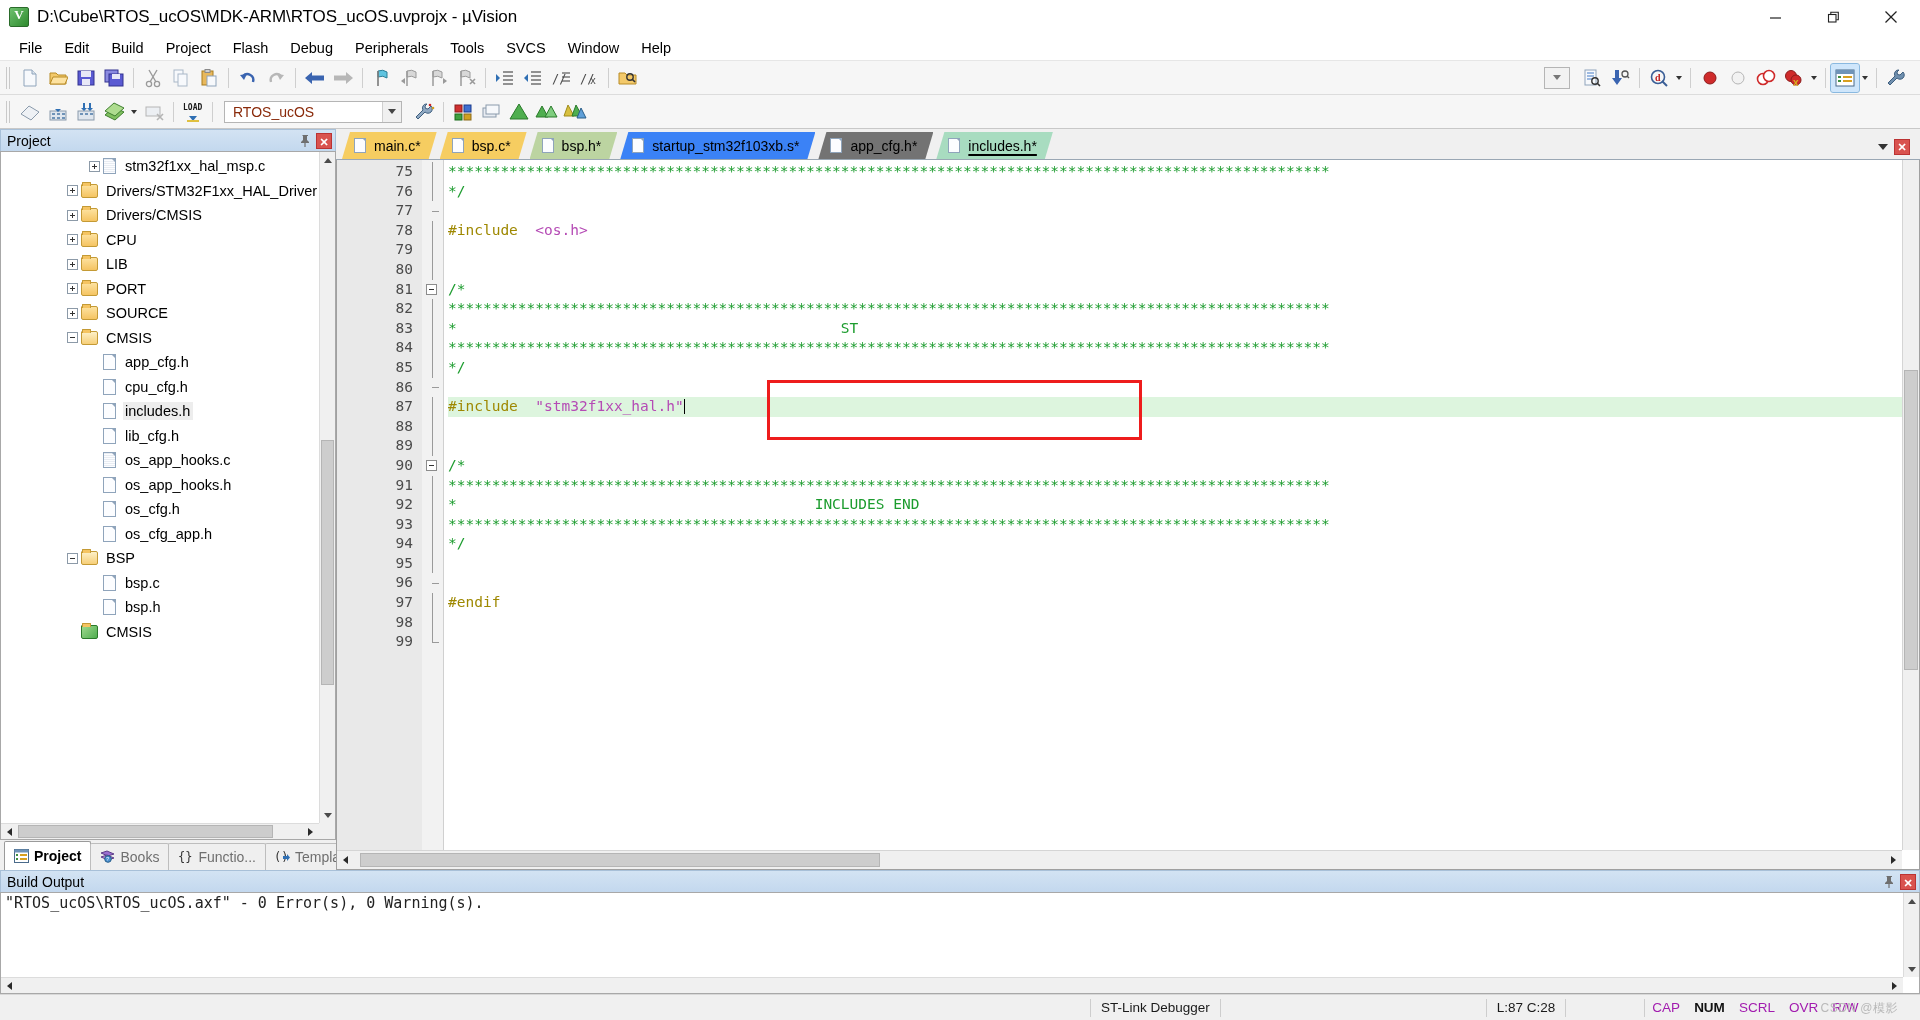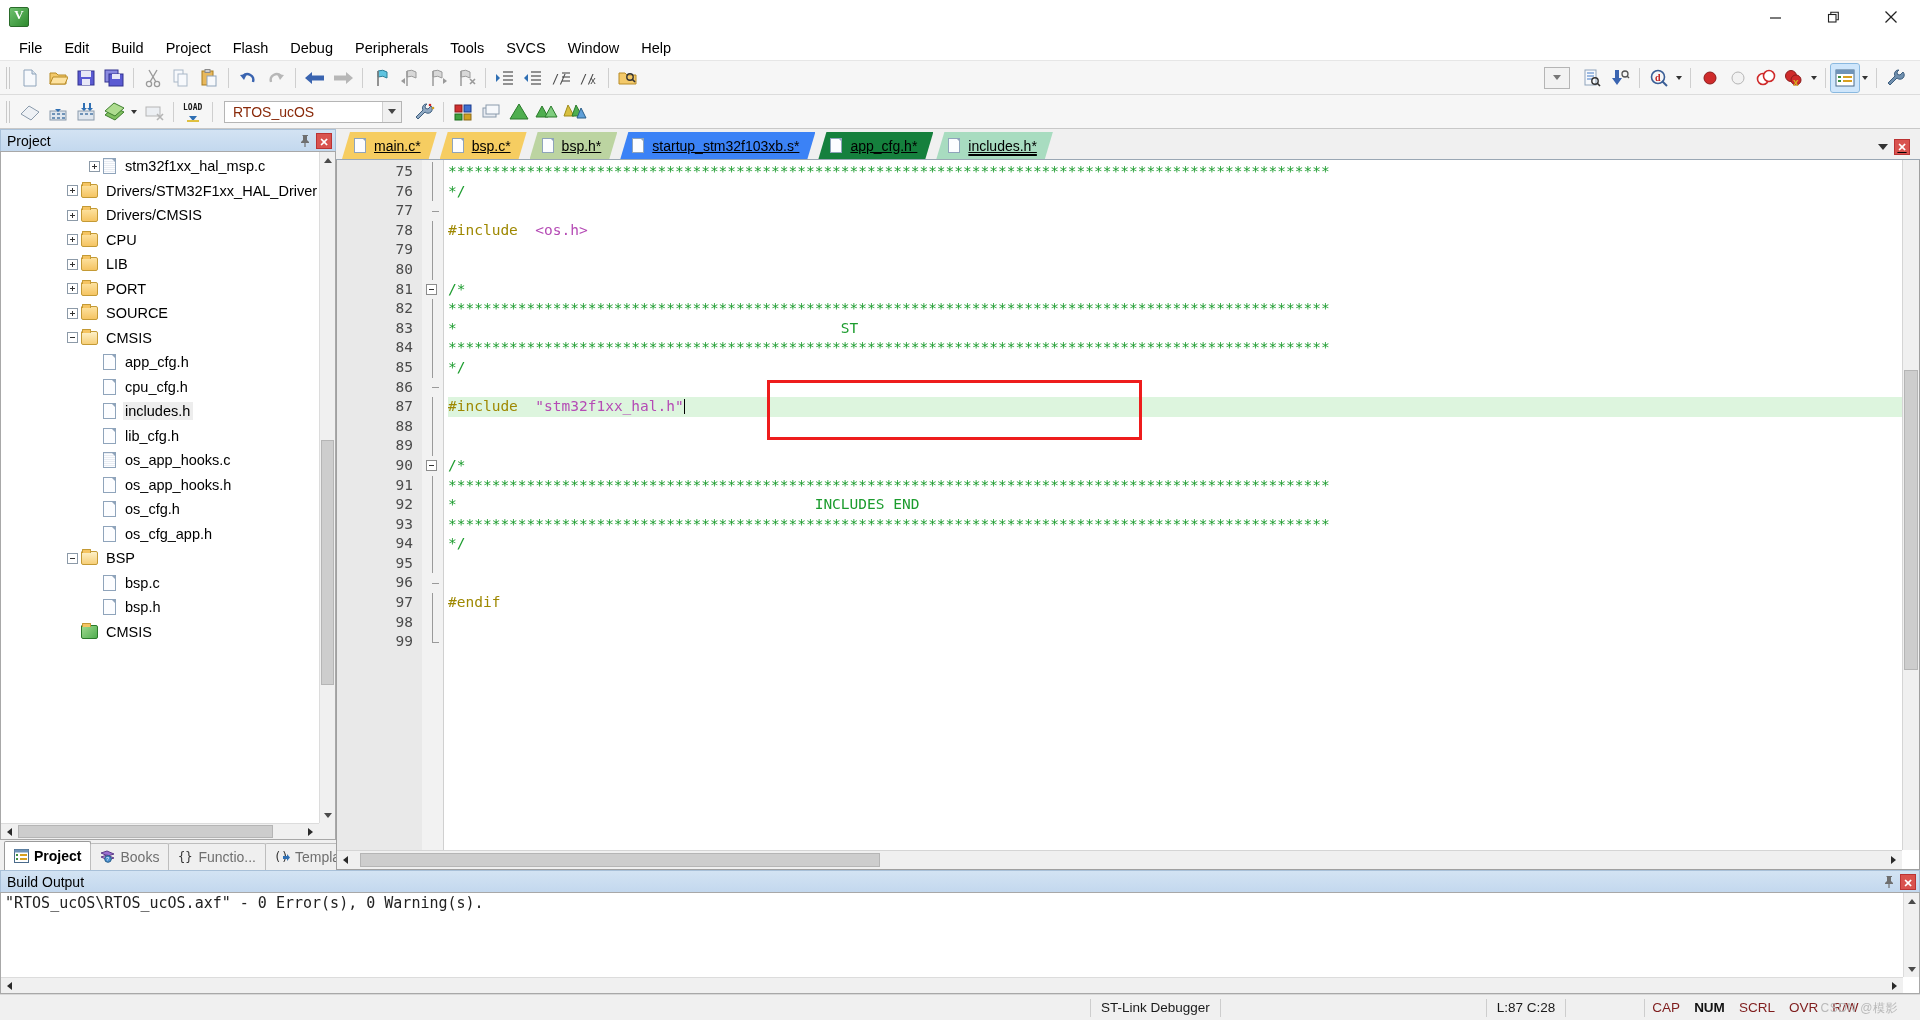--- a/index.html
+++ b/index.html
@@ -242,21 +242,21 @@
     background:#efefef; margin-right:-1px;
     border-radius:2px 2px 0 0;
   }
   .ptab.active {
     background:#ffffff; color:#000; font-weight:bold; height:29px;
     border-color:#9a9a9a;
   }
   .ptab .ic { width:15px; height:14px; flex:0 0 auto; }
 
   
-  .right-pane { flex:1 1 auto; display:flex; flex-direction:column; min-width:0; min-height:0;text-decoration:underline;}
+  .right-pane { flex:1 1 auto; display:flex; flex-direction:column; min-width:0; min-height:0;}
   .edit-tabbar {
     height:31px; flex:0 0 31px; background:#f0f0f0;
     display:flex; align-items:flex-end; position:relative;
     border-bottom:1px solid #9aa7b4;
   }
   .etab {
     height:27px; display:flex; align-items:center; gap:8px;
     padding:0 16px 0 12px; font-size:14px; color:#000;
     margin-right:3px; position:relative;
     border-top-left-radius:3px;
@@ -353,34 +353,35 @@
   }
 
   
   .statusbar {
     height:26px; flex:0 0 26px; background:#f0f0f0;
     border-top:1px solid #d8d8d8;
     display:flex; align-items:center; font-size:13.5px; color:#1a1a1a;
   }
   .st-sep { width:1px; height:18px; background:#cdcdcd; }
   .st-cell { padding:0 10px; white-space:nowrap;text-align:center; }
-  .st-flag { padding:0 7px; color:#7f1d1d; }
+  .st-flag { padding:0 7px; color:#a21caf; }
   .st-flag.on { color:#111; font-weight:bold; }
   .watermark {
     position:absolute; right:22px; bottom:3px;
     font-size:12px; color:#b9b9b9; letter-spacing:0.5px;
   }
 </style>
 </head>
 <body>
 
 <div id="app">
 
   <div class="titlebar">
     <div class="app-icon"></div>
+    <div class="title-text">D:\Cube\RTOS_ucOS\MDK-ARM\RTOS_ucOS.uvprojx - µVision</div>
     <div class="win-controls">
       <div class="win-btn">
         <svg width="13" height="13" viewBox="0 0 13 13">
             <line x1="1" y1="7" x2="12" y2="7" stroke="#222" stroke-width="1.2"></line>
           </svg>
       </div>
       <div class="win-btn">
         <svg width="13" height="13" viewBox="0 0 13 13">
           <rect x="1.5" y="3.5" width="7.5" height="7.5" fill="none" stroke="#222" stroke-width="1.1"></rect>
           <polyline points="3.8,3.3 3.8,1.3 11.3,1.3 11.3,8.8 9.3,8.8" fill="none" stroke="#222" stroke-width="1.1"></polyline>
@@ -998,21 +999,21 @@
               <span class="lbl">bsp.c*</span>
             </div>
             <div class="etab" style="background: rgb(188, 212, 161);">
               <span class="ic"></span>
               <span class="lbl">bsp.h*</span>
             </div>
             <div class="etab" style="background: #3b82f6;">
               <span class="ic"></span>
               <span class="lbl">startup_stm32f103xb.s*</span>
             </div>
-            <div class="etab" style="background: #15803d;">
+            <div class="etab" style="background: #737373;">
               <span class="ic"></span>
               <span class="lbl">app_cfg.h*</span>
             </div>
             <div class="etab active" style="background: rgb(168, 220, 192);">
               <span class="ic"></span>
               <span class="lbl">includes.h*</span>
             </div>
           </div>
         <div class="tabbar-right">
           <div class="tb-dd"></div>

